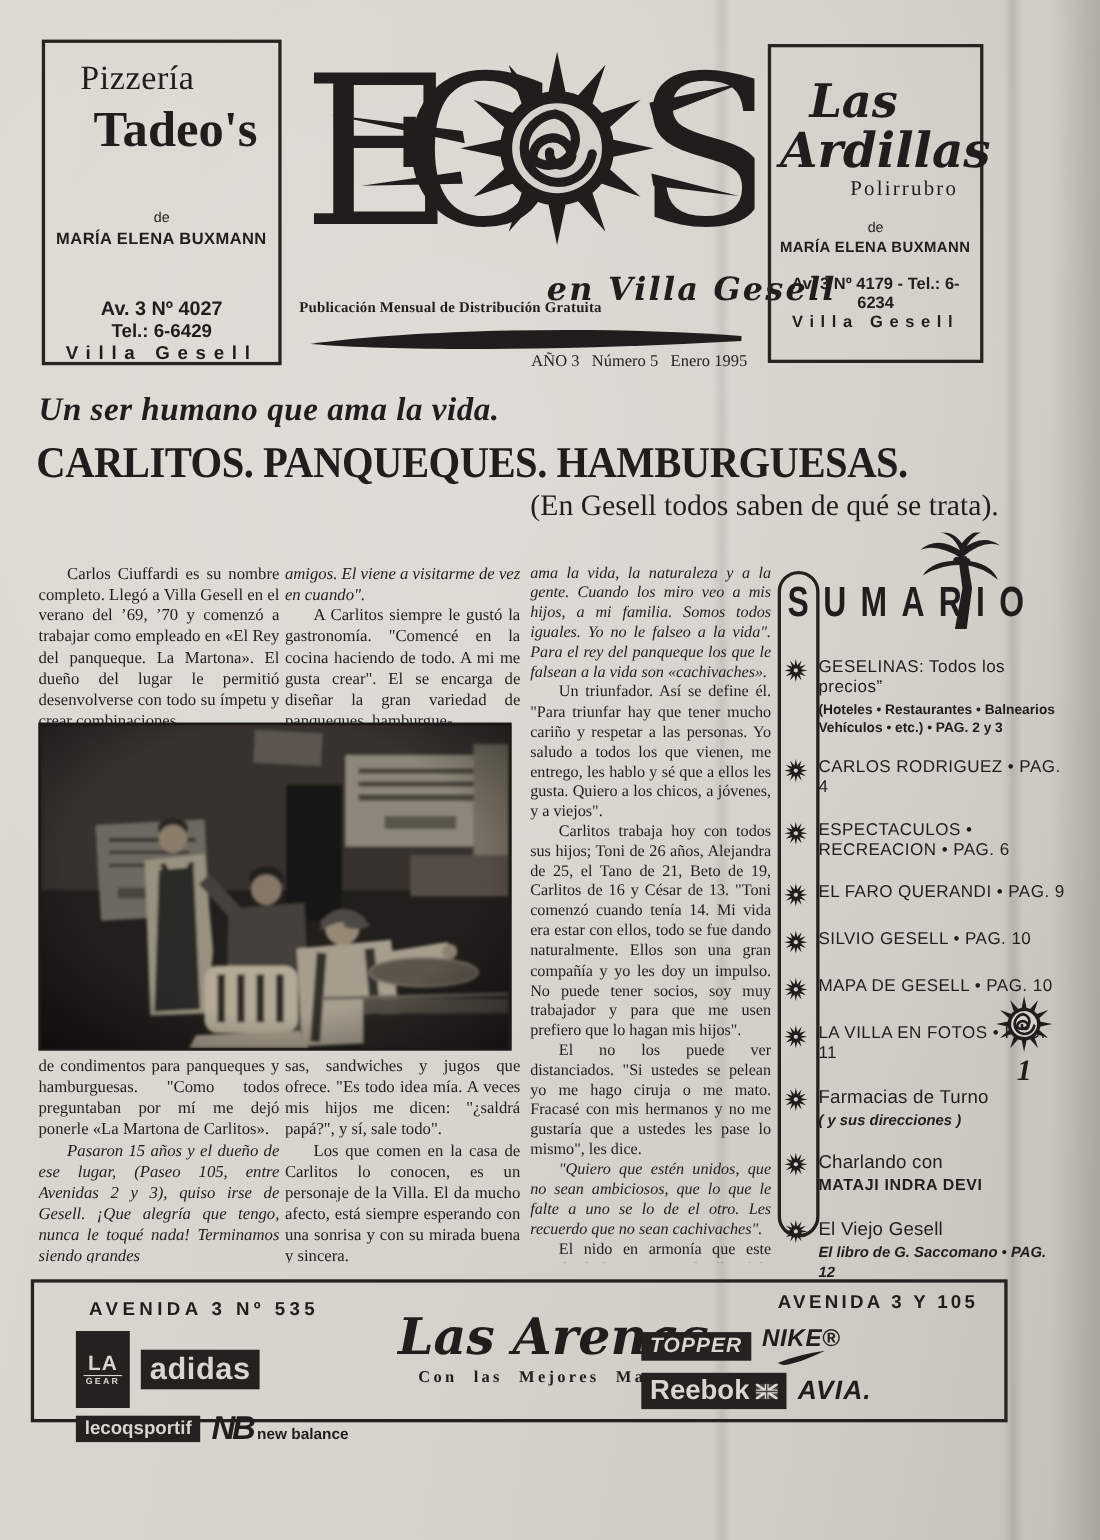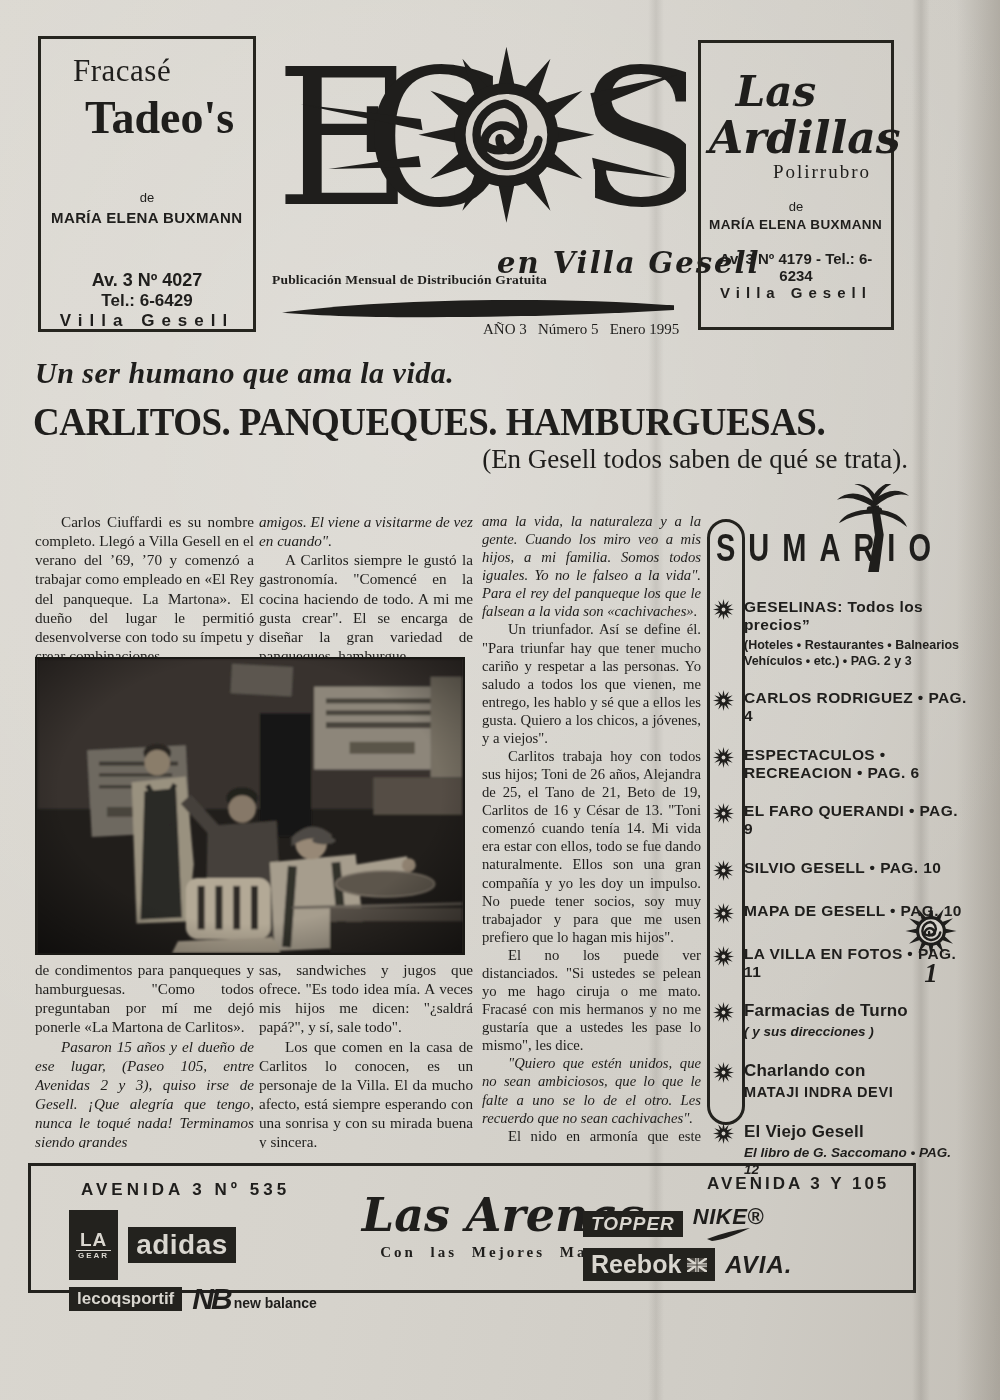--- a/index.html
+++ b/index.html
@@ -62,21 +62,21 @@
   .photo{position:absolute;left:35px;top:657px;width:430px;height:298px;border:2px solid rgba(25,23,20,.85);background:#201d1a;}
 
   
   .capsule{position:absolute;left:707px;top:519px;width:38px;height:606px;border:3.5px solid #23221e;border-radius:22px;}
   .sumario-title{position:absolute;left:716px;top:527px;font-family:"Liberation Sans",sans-serif;font-weight:700;font-size:29px;letter-spacing:13px;transform:scaleY(1.32);transform-origin:left top;}
   .palm{position:absolute;left:833px;top:484px;width:78px;height:90px;}
   .sum-list{position:absolute;left:712px;top:598px;width:256px;display:flex;flex-direction:column;gap:20px;}
   .sum-item{display:flex;gap:9px;}
   .s-bullet{width:23px;height:23px;flex:none;margin-top:0;}
   .sum-text{min-width:0;}
-  .t{font-family:"Liberation Sans",sans-serif;font-weight:700;font-size:15.5px;line-height:1.18;letter-spacing:.4px;}
+  .t{font-family:"Liberation Sans",sans-serif;font-weight:400;font-size:15.5px;line-height:1.18;letter-spacing:.4px;}
   .s{font-family:"Liberation Sans",sans-serif;font-weight:700;font-size:12.5px;line-height:1.3;margin-top:2px;}
   .s:empty{display:none;}
   .script .t{font-size:17px;letter-spacing:.2px;}
   .sub-italic .s{font-style:italic;font-size:13.5px;}
   .sub-caps .s{font-size:14.5px;letter-spacing:.6px;}
   .page-sun{position:absolute;left:903px;top:903px;width:56px;height:56px;}
   .page-num{position:absolute;left:903px;top:958px;width:56px;text-align:center;font-weight:700;font-style:italic;font-size:27px;}
 
   
   .footer-box{position:absolute;left:28px;top:1163px;width:888px;height:130px;border:3px solid #23221e;}
@@ -122,21 +122,21 @@
         <circle cx="12" cy="12" r="2" fill="var(--paper)"></circle>
       </symbol>
     </defs>
   </svg>
 
   <div class="fold fold1"></div>
   <div class="fold fold2"></div>
   <div class="edge"></div>
 
   <div class="adbox adbox-left">
-    <div class="tad-l1">Fracasé</div>
+    <div class="tad-l1">Pizzería</div>
     <div class="tad-l2">Tadeo's</div>
     <div class="small-de tad-de">de</div>
     <div class="owner tad-owner">MARÍA ELENA BUXMANN</div>
     <div class="addr tad-addr">Av. 3 Nº 4027</div>
     <div class="addr tad-tel">Tel.: 6-6429</div>
     <div class="city">Villa Gesell</div>
   </div>
 
   <div class="masthead">
     <svg viewBox="0 0 440 230" width="420" height="212">

